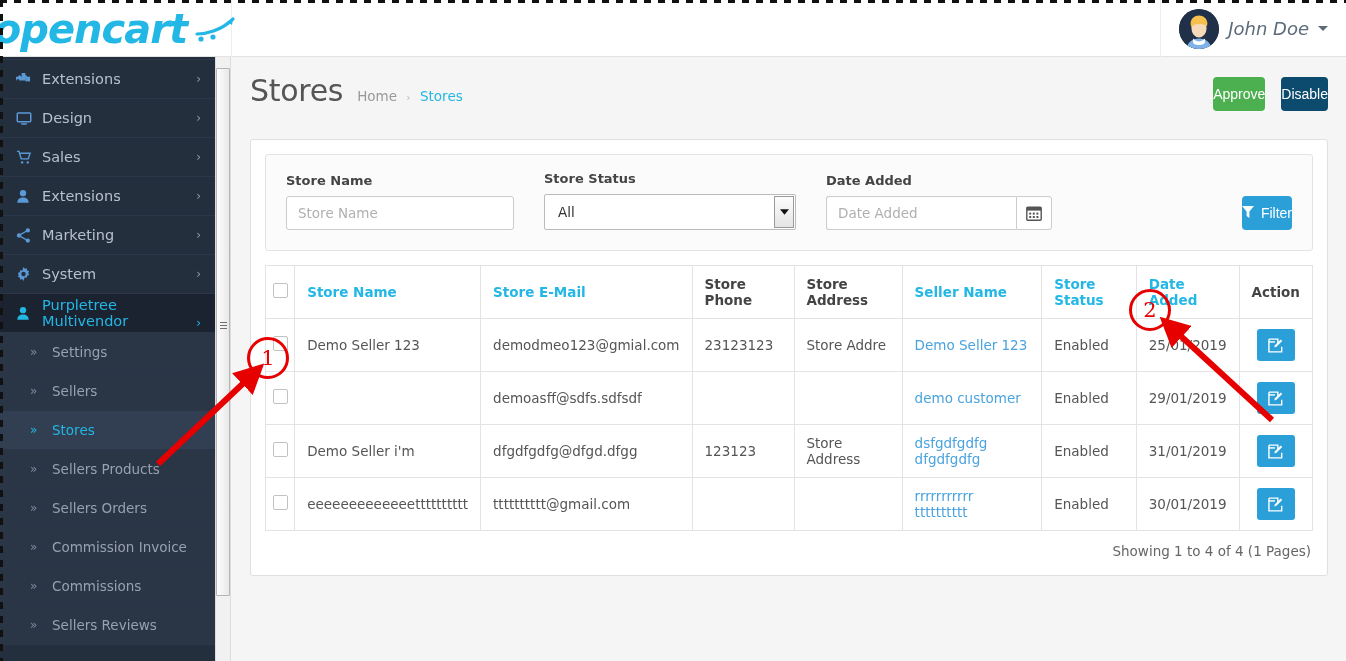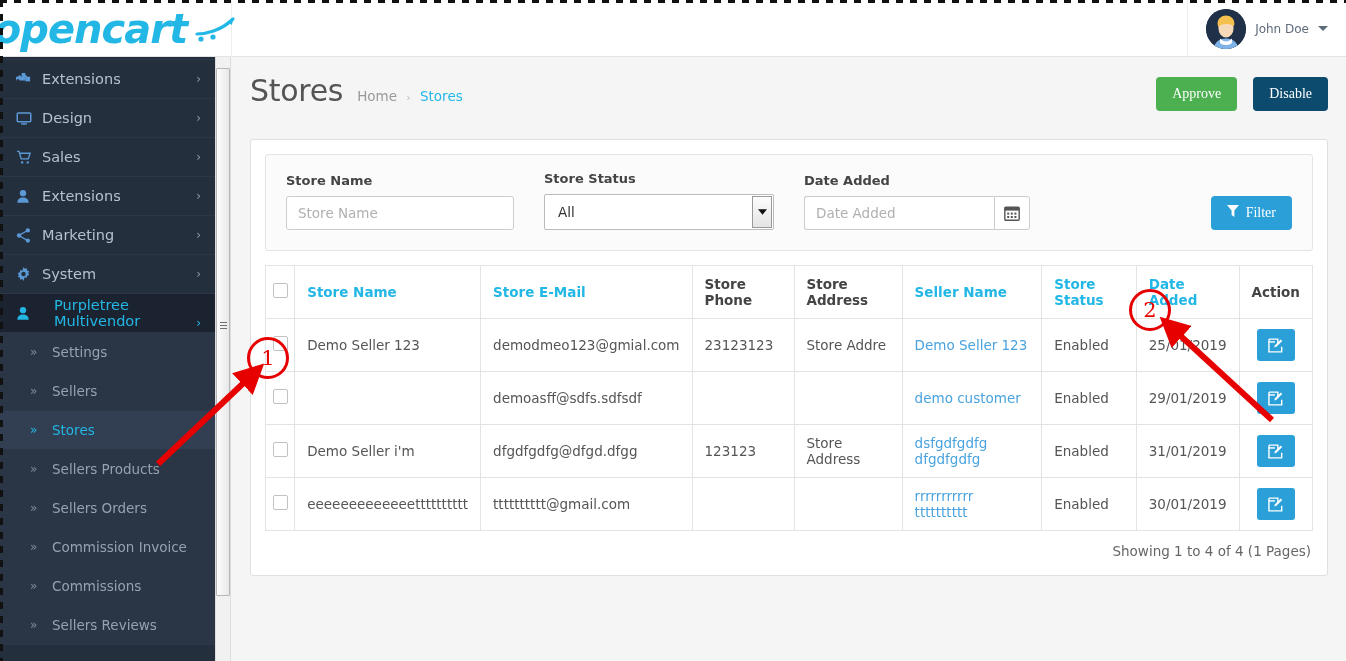--- a/index.html
+++ b/index.html
@@ -30,21 +30,21 @@
     font-weight:bold; font-size:40px; color:#23b7e5; letter-spacing:-1px;
     line-height:1;
     font-style:italic;
   }
   .logo-cart { position:relative; display:inline-block; width:46px; height:26px; vertical-align:middle; margin-left:4px;}
   .header-right {
     position:absolute; right:0; top:0; height:57px; display:flex; align-items:center;
   }
   .hr-item {
     display:flex; align-items:center; height:57px; padding:12px 18px;
-    color:#5e6b7b; font-size:12px; gap:9px;
+    color:#5e6b7b; font-size:18px; gap:9px;font-style:italic;
   }
   .hr-sep { border-left:1px solid #eee; }
   .avatar {
     width:40px; height:40px; border-radius:50%; overflow:hidden; flex:none;
     background:#1f3048; position:relative;
   }
   .caret-down {
     width:0;height:0;border-left:5px solid transparent;border-right:5px solid transparent;
     border-top:5px solid #5e6b7b; display:inline-block;
   }
@@ -54,21 +54,21 @@
     position:absolute; left:0; top:47px; width:215px; height:614px;
     background:#242f3e; overflow:hidden; z-index:30;
   }
   .nav-item {
     display:flex; align-items:center; height:39px; padding:0 16px;
     color:#b7c0cd; font-size:14.5px; border-bottom:1px solid #2b3749;
     position:relative;
   }
   .nav-item .ico { width:26px; flex:none; display:flex; align-items:center; color:#5b99d6; font-size:14px;}
   .nav-item .chev { position:absolute; right:14px; color:#8d99ab; font-size:12px; }
-  .nav-item.active { background:#1b2331; color:#23b7e5;gap:12px; }
+  .nav-item.active { background:#1b2331; color:#23b7e5; }
   .nav-item.active .ico { color:#23b7e5; }
   .nav-item.active .chev { color:#23b7e5; }
   .sub-item {
     display:flex; align-items:center; height:39px; padding:0 16px 0 30px;
     color:#97a1b0; font-size:13.5px; border-bottom:1px solid #2b3749;
     background:#2a3546;
   }
   .sub-item .chev2 { width:22px; flex:none; color:#7f8b9c; font-size:12px;}
   .sub-item.selected { background:#323e51; color:#23b7e5; }
   .sub-item.selected .chev2 { color:#23b7e5; }
@@ -89,21 +89,21 @@
   
   .content { position:absolute; left:232px; top:57px; width:1114px; height:604px; background:#f5f5f5; }
   .page-head { height:70px; padding:16px 18px 0 18px; display:flex; align-items:flex-start; justify-content:space-between;}
   .title-row { display:flex; align-items:baseline; gap:14px; }
   .page-title { font-size:30px; color:#555; font-weight:normal; margin:0; letter-spacing:-0.3px;}
   .crumbs { font-size:13.5px; color:#aaa; }
   .crumbs a { color:#23b7e5; text-decoration:none; }
   .crumbs .sep { color:#bbb; margin:0 5px; font-size:11px;}
   .crumbs .home { color:#999; }
   .head-btns { display:flex; gap:8px; padding-top:4px;}
-  .btn { border:none; border-radius:4px; color:#fff; font-size:14px; padding:9px 16px; cursor:pointer; font-family:Liberation Serif, serif;}
+  .btn { border:none; border-radius:4px; color:#fff; font-size:14px; padding:9px 0; cursor:pointer; font-family:Liberation Sans, sans-serif;}
   .btn-green { background:#4caf50; }
   .btn-red { background:#0c4a6e;margin-left:8px; }
   .btn-blue { background:#2a9fd8; }
 
   .panel {
     margin:12px 18px 0 18px; background:#fff; border:1px solid #e0e0e0; border-radius:3px;
   }
   .panel-head {
     height:43px; display:flex; align-items:center; gap:10px; padding:0 16px;
     border-bottom:1px solid #e6e6e6; color:#555; font-size:15px; background:#fafafa;
@@ -114,21 +114,21 @@
     border:1px solid #e3e3e3; background:#fbfbfb; border-radius:3px; padding:16px 20px 20px 20px;
     display:flex; align-items:flex-end; gap:30px; position:relative;
   }
   .fld { display:flex; flex-direction:column; }
   .fld label { font-size:13px; font-weight:bold; color:#444; margin-bottom:8px;}
   .inp {
     height:34px; border:1px solid #ccc; border-radius:3px; background:#fff;
     padding:0 11px; font-size:13.5px; color:#333; font-family:inherit; outline:none;
   }
   .inp::placeholder { color:#b0b0b0; }
-  .sel-wrap { position:relative; width:230px; height:36px; border:1px solid #bbb; border-radius:2px; background:#fff; display:flex; align-items:center;}
+  .sel-wrap { position:relative; width:252px; height:36px; border:1px solid #bbb; border-radius:2px; background:#fff; display:flex; align-items:center;}
   .sel-wrap .sel-val { padding-left:13px; font-size:13.5px; color:#333; }
   .sel-arrow {
     position:absolute; right:1px; top:1px; width:20px; height:32px;
     background:linear-gradient(to bottom,#fdfdfd,#e4e4e4); border:1px solid #9a9a9a;
     display:flex; align-items:center; justify-content:center;
   }
   .dategrp { display:flex; }
   .dategrp .inp { width:190px; border-radius:3px 0 0 3px; border-right:none;}
   .cal-btn {
     width:36px; height:34px; border:1px solid #ccc; border-radius:0 3px 3px 0; background:#fff;

